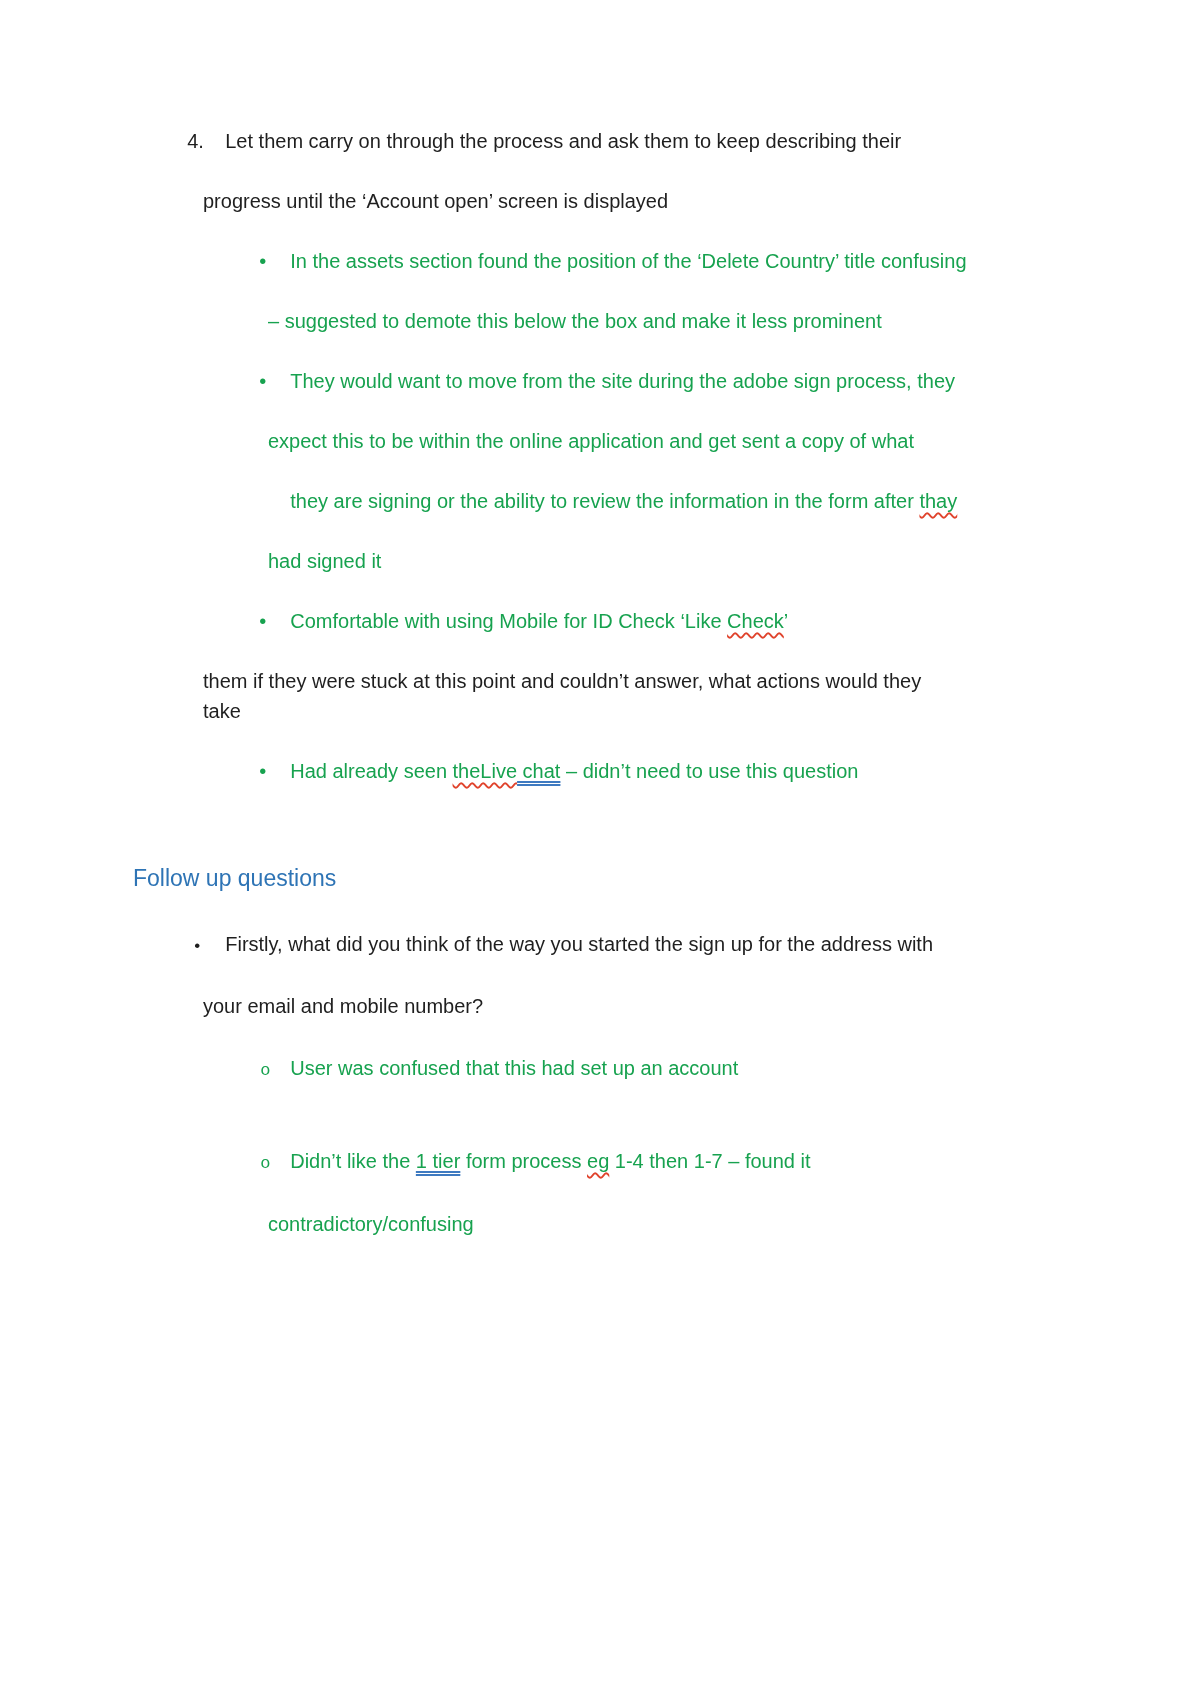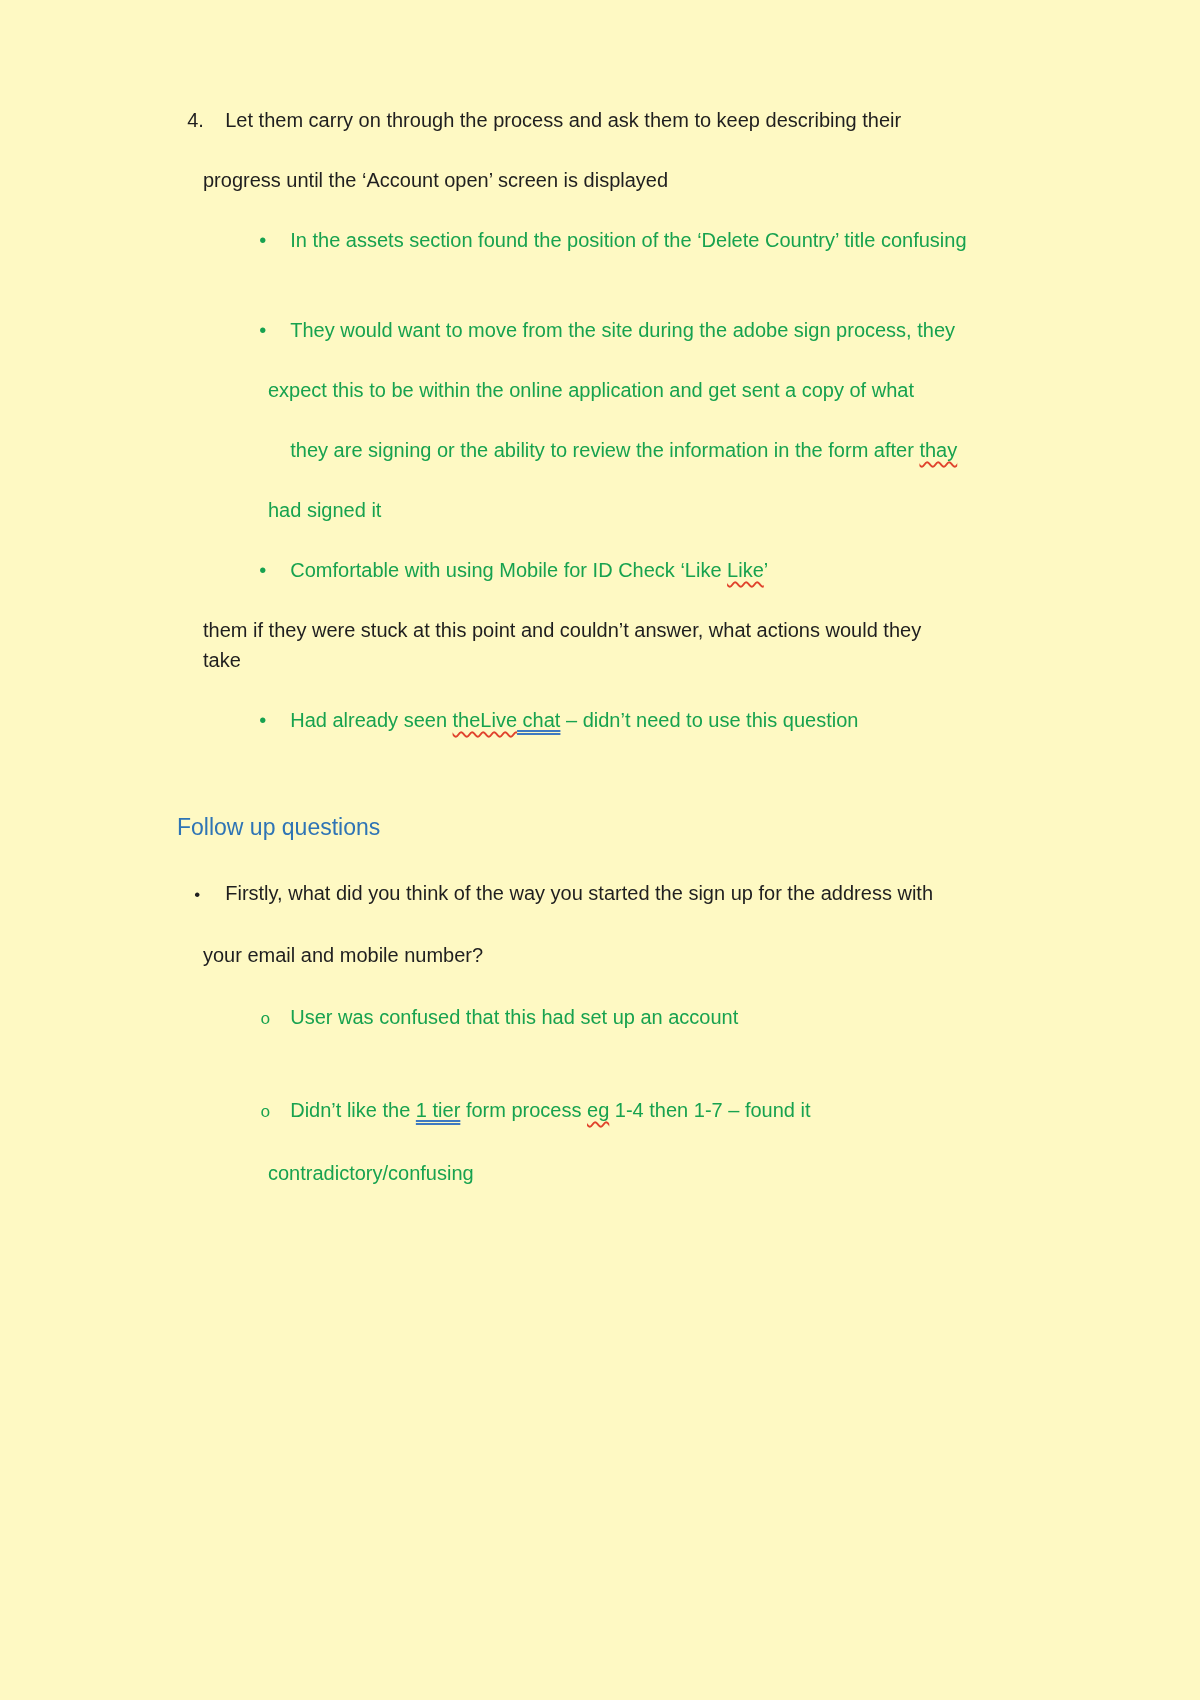--- a/index.html
+++ b/index.html
@@ -1,27 +1,27 @@
 <!DOCTYPE html>
 <html><head>
 <meta charset="utf-8">
 <style>
   html, body { margin: 0; padding: 0; background: #e9e9e9; }
   .page {
     position: relative;
     width: 1200px;
     height: 1700px;
     margin: 0 auto;
-    background: #fef9c3;
+    background: #ffffff;
     font-family: "Liberation Sans", sans-serif;
     font-size: 20px;
     line-height: 30px;
     color: #1f1f1f;
     box-sizing: border-box;
-    padding-top: 75px;
+    padding-top: 96px;
     overflow: hidden;
   }
   .line { white-space: pre; }
 
   
   .ln-num     { padding-left: 165px; }
   .ln-numcont { padding-left: 203px; }
   .ln-gb      { padding-left: 237px; }
   .ln-gbcont  { padding-left: 268px; }
   .ln-q       { padding-left: 172px; }
@@ -51,51 +51,52 @@
     text-underline-offset: 4px;
   }
   .gr-blue {
     text-decoration: underline double #3E7AC0;
     text-decoration-skip-ink: none;
     text-underline-offset: 3px;
   }
 
   
   .mt-s5      { margin-top: 47px; }
-  .mt-heading { margin-top: 45px; margin-left: 44px; }
+  .mt-heading { margin-top: 45px; }
   .mt-q1      { margin-top: 4px;  }
   .mt-ans     { margin-top: 2px;  }
   .mt-group43 { margin-top: 43px; }
 </style>
 </head>
 <body>
 
 <div class="page">
 
   <div class="line ln-num">
     <span class="num">4.</span><span>Let them carry on through the process and ask them to keep describing their</span>
   </div>
   <div class="line ln-numcont">progress until the ‘Account open’ screen is displayed</div>
 
 
   <div class="line ln-gb">
     <span class="gdot">•</span><span class="green">In the assets section found the position of the ‘Delete Country’ title confusing</span>
   </div>
+  <div class="line ln-gbcont green">– suggested to demote this below the box and make it less prominent</div>
 
   <div class="line ln-gb">
     <span class="gdot">•</span><span class="green">They would want to move from the site during the adobe sign process, they</span>
   </div>
   <div class="line ln-gbcont green">expect this to be within the online application and get sent a copy of what</div>
   <div class="line ln-gbcont">
     <span class="green">they are signing or the ability to review the information in the form after </span><span class="green sp-red">thay</span>
   </div>
   <div class="line ln-gbcont green">had signed it</div>
 
   <div class="line ln-gb">
-    <span class="gdot">•</span><span class="green">Comfortable with using Mobile for ID Check ‘Like </span><span class="green sp-red">Like</span><span class="green">’</span>
+    <span class="gdot">•</span><span class="green">Comfortable with using Mobile for ID Check ‘Like </span><span class="green sp-red">Check</span><span class="green">’</span>
   </div>
 
   <div class="line ln-numcont">them if they were stuck at this point and couldn’t answer, what actions would they</div>
   <div class="line ln-numcont">take</div>
 
   <div class="line ln-gb">
     <span class="gdot">•</span><span class="green">Had already seen </span><span class="green sp-red">theLive</span><span class="green gr-blue"> chat</span><span class="green"> – didn’t need to use this question</span>
   </div>
 
   <div class="line blue-heading mt-heading">Follow up questions</div>

